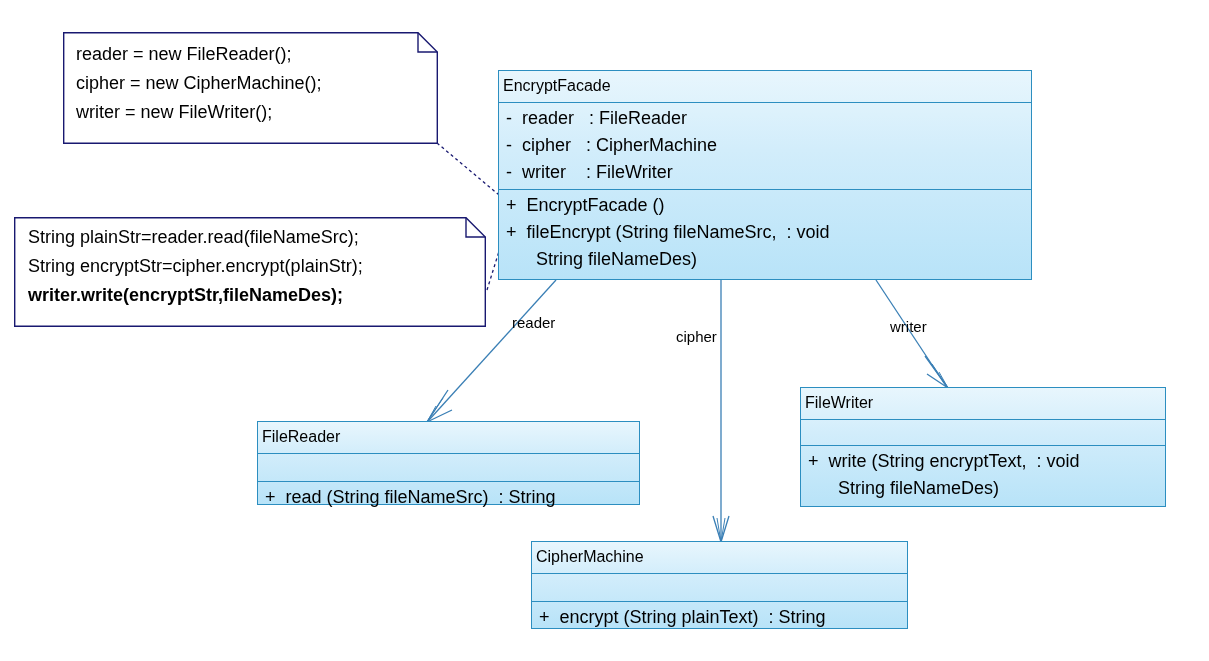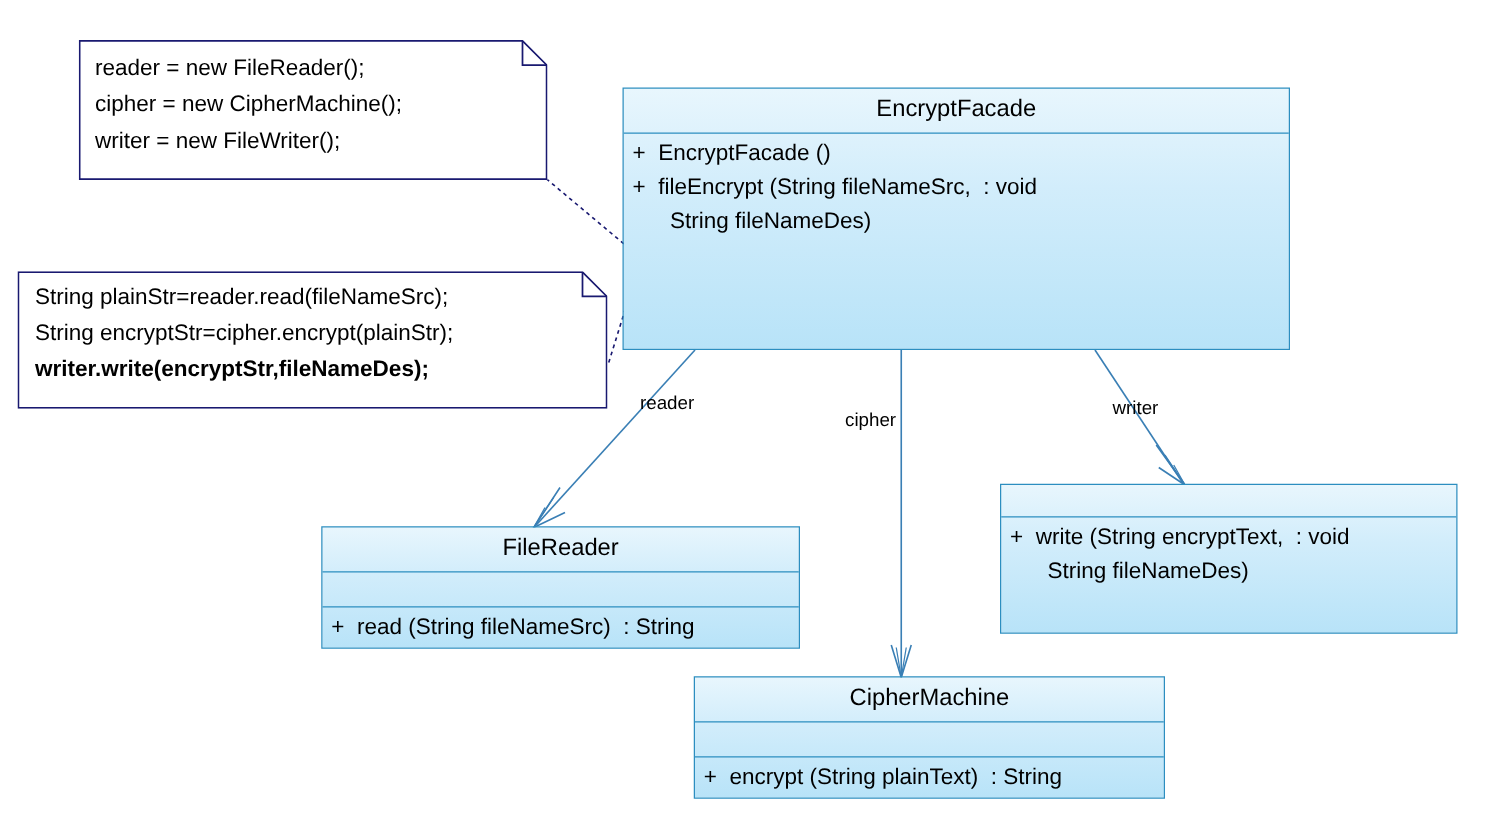--- a/index.html
+++ b/index.html
@@ -35,22 +35,22 @@
     color: #000000;
   }
   .uml-class .compartment {
     box-sizing: border-box;
     border-bottom: 1px solid #2c8ec0;
   }
   .uml-class .compartment:last-child {
     border-bottom: none;
   }
   .class-name {
-    text-align: center;
-    font-size: 19px;
+    text-align: left;
+    font-size: 16px;
     line-height: 1.25;
     padding: 5px 4px 6px 4px;
     white-space: nowrap;
   }
   .attr-line, .op-line {
     font-size: 18px;
     line-height: 27px;
     white-space: pre;
     padding-left: 7px;
   }
@@ -138,48 +138,56 @@
     </svg>
     <div class="note-text" style="padding:6px 10px 0 14px;">String plainStr=reader.read(fileNameSrc);</div>
     <div class="note-text" style="padding:0 10px 0 14px;">String encryptStr=cipher.encrypt(plainStr);</div>
     <div class="note-text" style="padding:0 10px 0 14px;font-weight:bold;">writer.write(encryptStr,fileNameDes);</div>
   </div>
 
   <div class="uml-class" id="class-encrypt-facade" style="left:498px; top:70px; width:534px; height:210px;">
     <div class="compartment name">
       <div class="class-name">EncryptFacade</div>
     </div>
+    <div class="compartment attrs">
+      <div class="attr-line">-  reader   : FileReader</div>
+      <div class="attr-line">-  cipher   : CipherMachine</div>
+      <div class="attr-line">-  writer    : FileWriter</div>
+    </div>
     <div class="compartment ops">
       <div class="op-line">+  EncryptFacade ()</div>
       <div class="op-line">+  fileEncrypt (String fileNameSrc,  : void</div>
       <div class="op-line">      String fileNameDes)</div>
     </div>
   </div>
 
-  <div class="uml-class" id="class-file-reader" style="left:257px; top:421px; width:383px; height:98px;">
+  <div class="uml-class" id="class-file-reader" style="left:257px; top:421px; width:383px; height:84px;">
     <div class="compartment name">
       <div class="class-name">FileReader</div>
     </div>
     <div class="compartment empty" style="height:28px;"></div>
     <div class="compartment ops">
       <div class="op-line">+  read (String fileNameSrc)  : String</div>
     </div>
   </div>
 
-  <div class="uml-class" id="class-cipher-machine" style="left:531px; top:541px; width:377px; height:98px;margin-left:24px;">
+  <div class="uml-class" id="class-cipher-machine" style="left:531px; top:541px; width:377px; height:88px;">
     <div class="compartment name">
       <div class="class-name">CipherMachine</div>
     </div>
     <div class="compartment empty" style="height:28px;"></div>
     <div class="compartment ops">
       <div class="op-line">+  encrypt (String plainText)  : String</div>
     </div>
   </div>
 
   <div class="uml-class" id="class-file-writer" style="left:800px; top:387px; width:366px; height:120px;">
+    <div class="compartment name">
+      <div class="class-name">FileWriter</div>
+    </div>
     <div class="compartment empty" style="height:26px;"></div>
     <div class="compartment ops">
       <div class="op-line">+  write (String encryptText,  : void</div>
       <div class="op-line">      String fileNameDes)</div>
     </div>
   </div>
 
   <div class="edge-label" style="left:512px; top:314px;">reader</div>
   <div class="edge-label" style="left:676px; top:328px;">cipher</div>
   <div class="edge-label" style="left:890px; top:318px;">writer</div>

